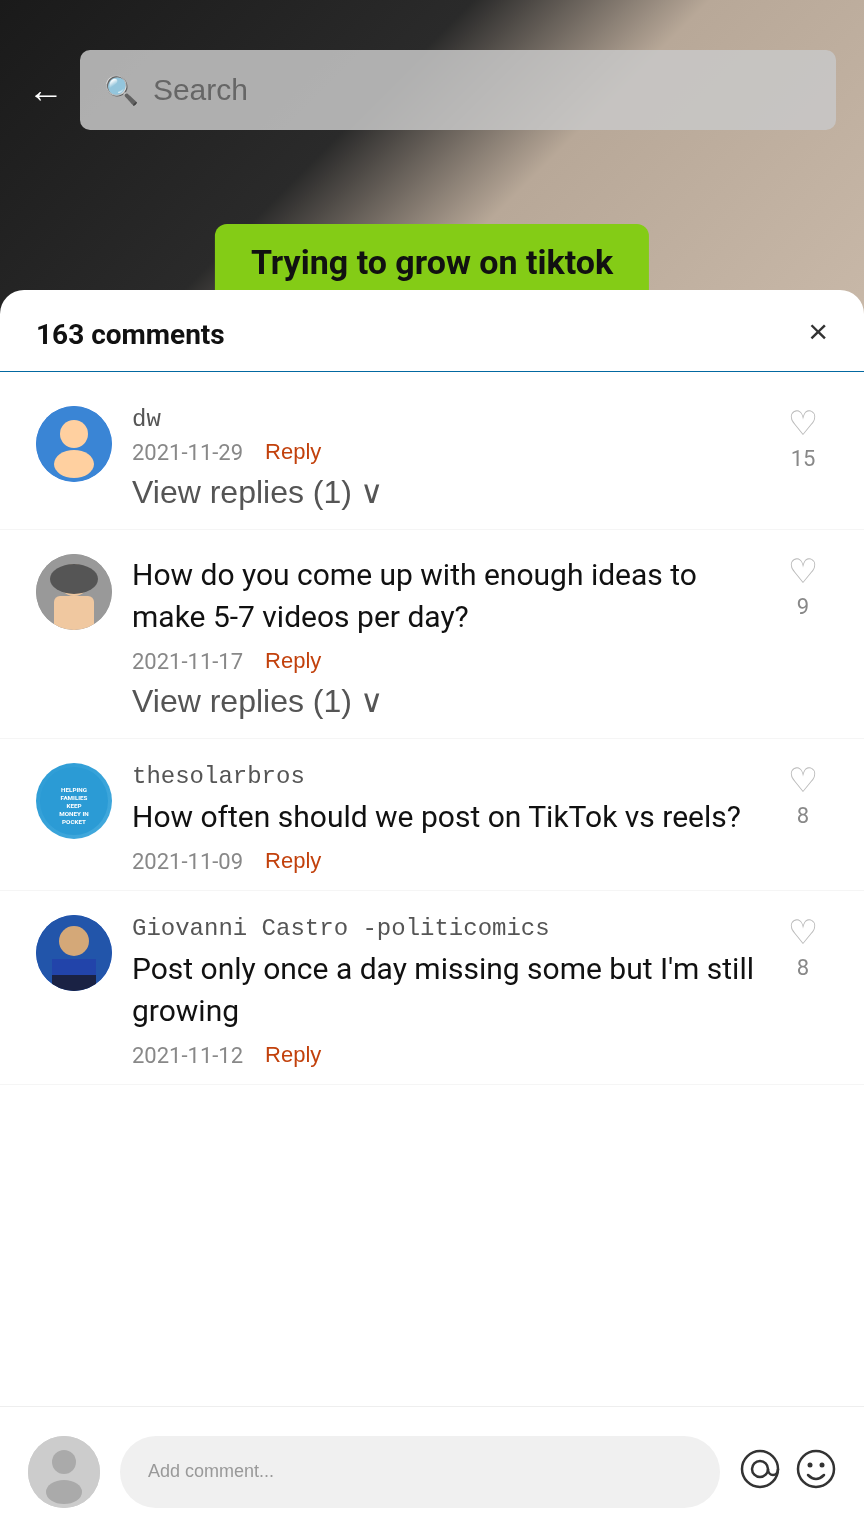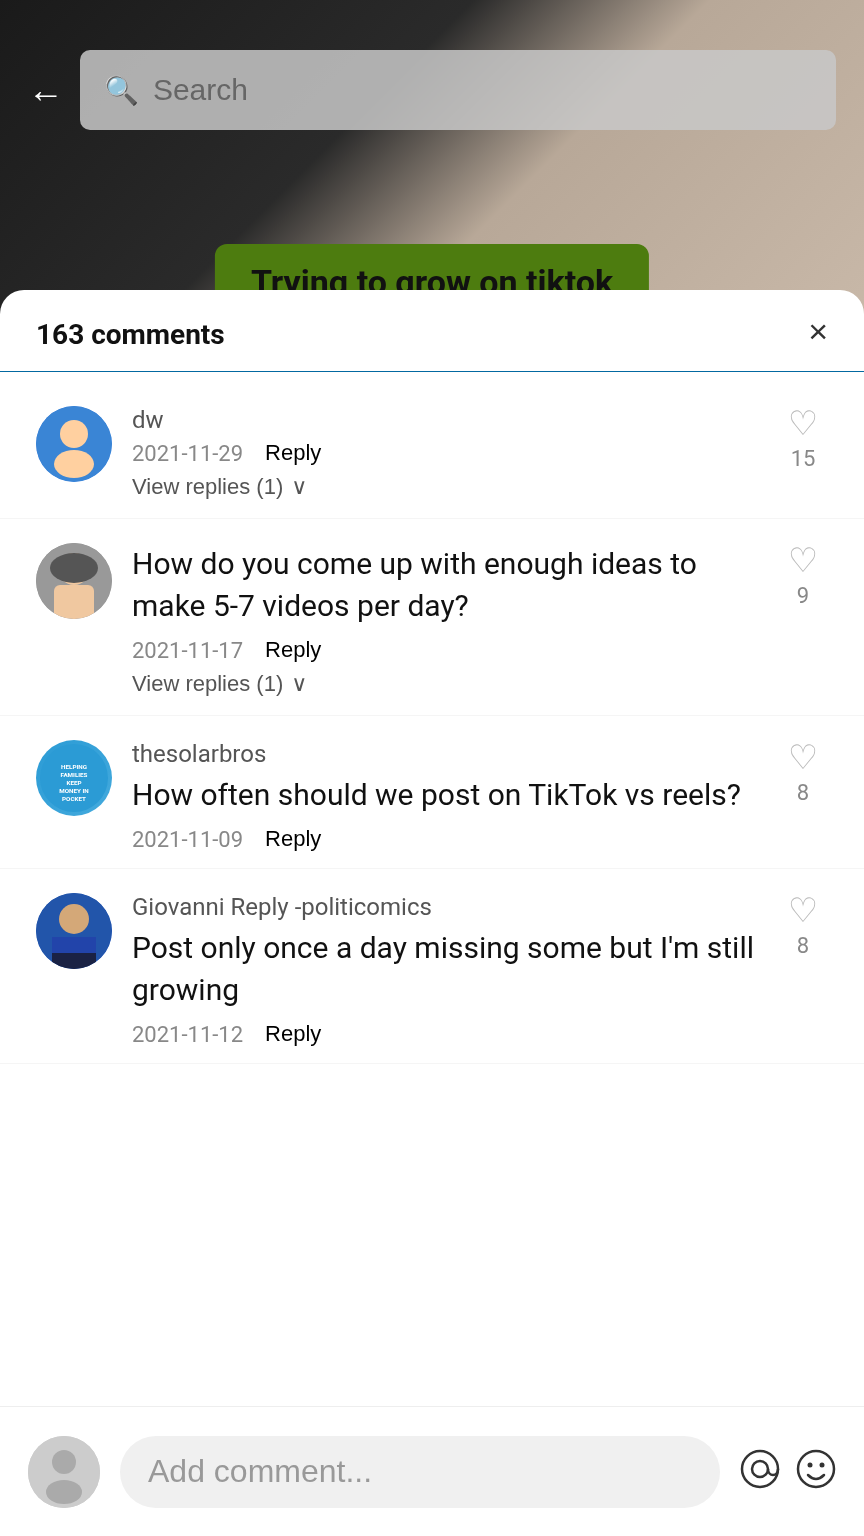--- a/index.html
+++ b/index.html
@@ -63,24 +63,24 @@
       outline: none;
       font-size: 30px;
       color: #444;
       flex: 1;
     }
     .search-input::placeholder { color: #666; }
 
     
     .video-title-overlay {
       position: absolute;
-      top: 244px;
+      top: 224px;
       left: 50%;
       transform: translateX(-50%);
-      background: #4d7c0f;
+      background: #84cc16;
       border-radius: 12px 12px 0 0;
       padding: 18px 36px 14px 36px;
       z-index: 5;
       white-space: nowrap;
     }
     .video-title-overlay span {
       font-size: 34px;
       font-weight: 700;
       color: #111;
     }
@@ -172,49 +172,50 @@
     }
 
     .comment-body {
       flex: 1;
       min-width: 0;
     }
     .comment-username {
       font-size: 24px;
       color: #555;
       margin-bottom: 6px;
+      font-family: Liberation Mono, monospace;
     }
     .comment-text {
       font-size: 30px;
       color: #111;
       line-height: 1.4;
       margin-bottom: 10px;
     }
     .comment-meta {
       display: flex;
       align-items: center;
       gap: 22px;
       margin-bottom: 8px;
     }
     .comment-date {
       font-size: 22px;
       color: #888;
     }
     .reply-btn {
       font-size: 22px;
-      color: #000000;
+      color: #c2410c;
       background: none;
       border: none;
       cursor: pointer;
     }
     .view-replies-btn {
       display: flex;
       align-items: flex-end;
       gap: 8px;
-      font-size: 22px;
+      font-size: 32px;
       color: #555;
       background: none;
       border: none;
       cursor: pointer;
       margin-top: 6px;
       margin-bottom: 10px;
     }
 
     .comment-like {
       display: flex;
@@ -258,21 +259,21 @@
       align-items: center;
       justify-content: center;
     }
     .comment-field {
       flex: 1;
       background: #f0f0f0;
       border: none;
       border-radius: 40px;
       height: 72px;
       padding: 0 28px;
-      font-size: 32px;
+      font-size: 18px;
       color: #444;
       outline: none;
     }
     .comment-field::placeholder { color: #999; }
     .comment-icons {
       display: flex;
       gap: 16px;
       align-items: center;
     }
     .icon-btn {
@@ -390,21 +391,21 @@
     <div class="comment-item">
       <div class="avatar avatar-giovanni">
         <svg width="76" height="76" viewBox="0 0 76 76">
           <circle cx="38" cy="38" r="38" fill="#2255aa"></circle>
           <circle cx="38" cy="26" r="15" fill="#d4a878"></circle>
           <rect x="16" y="44" width="44" height="32" rx="4" fill="#1a2244"></rect>
           <rect x="16" y="44" width="44" height="16" fill="#2244aa"></rect>
         </svg>
       </div>
       <div class="comment-body">
-        <div class="comment-username">Giovanni Reply -politicomics</div>
+        <div class="comment-username">Giovanni Castro -politicomics</div>
         <div class="comment-text">Post only once a day missing some but I'm still growing</div>
         <div class="comment-meta">
           <span class="comment-date">2021-11-12</span>
           <button class="reply-btn">Reply</button>
         </div>
       </div>
       <div class="comment-like">
         <span class="heart-icon">♡</span>
         <span class="like-count">8</span>
       </div>

